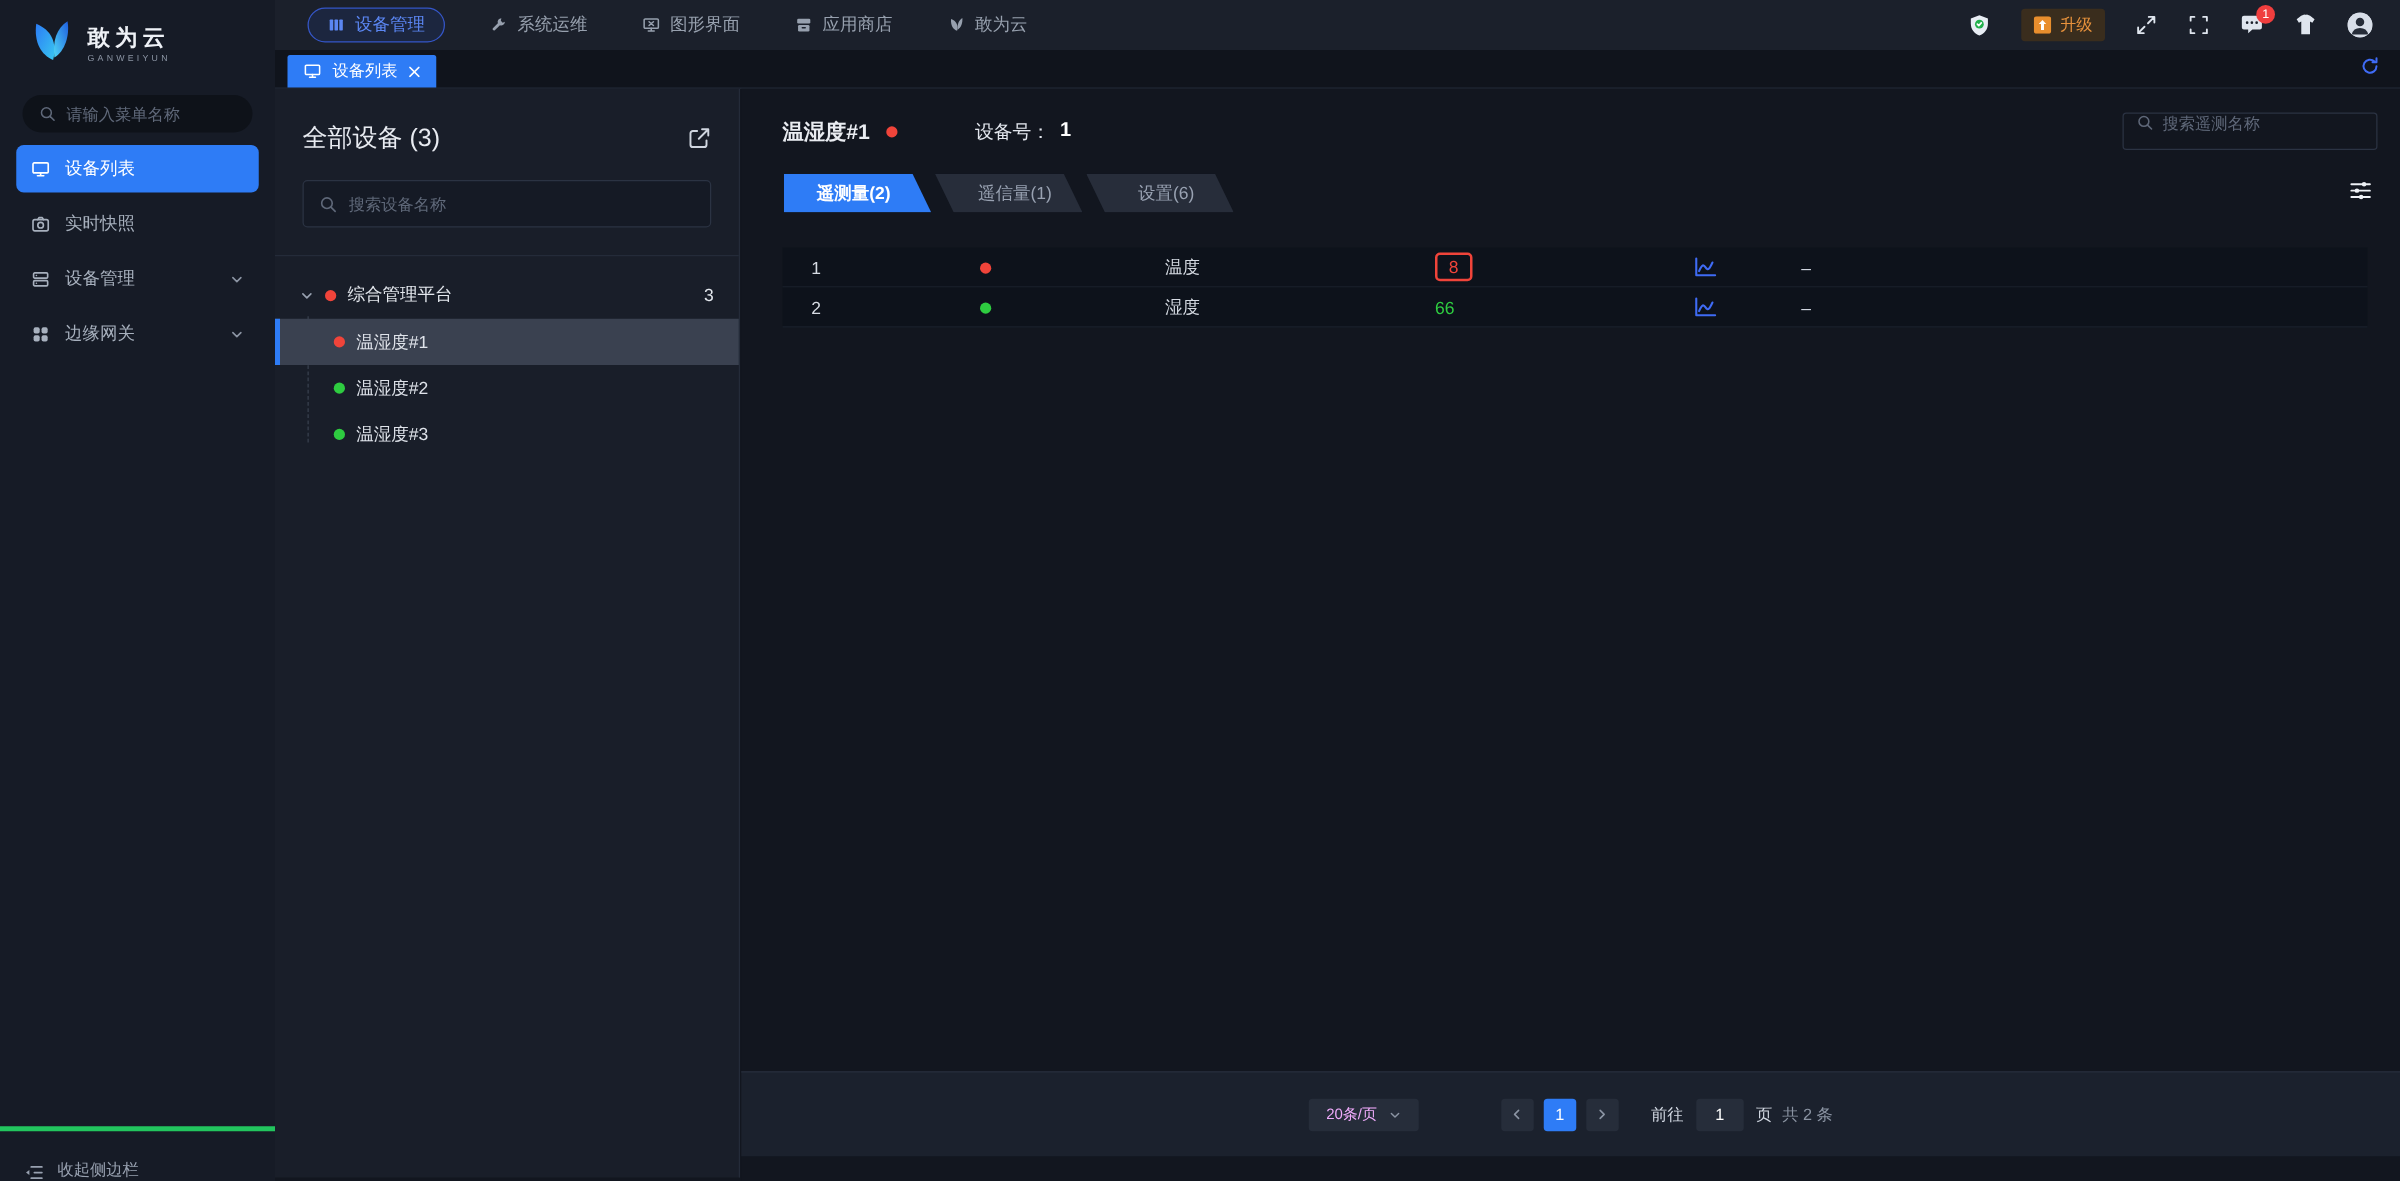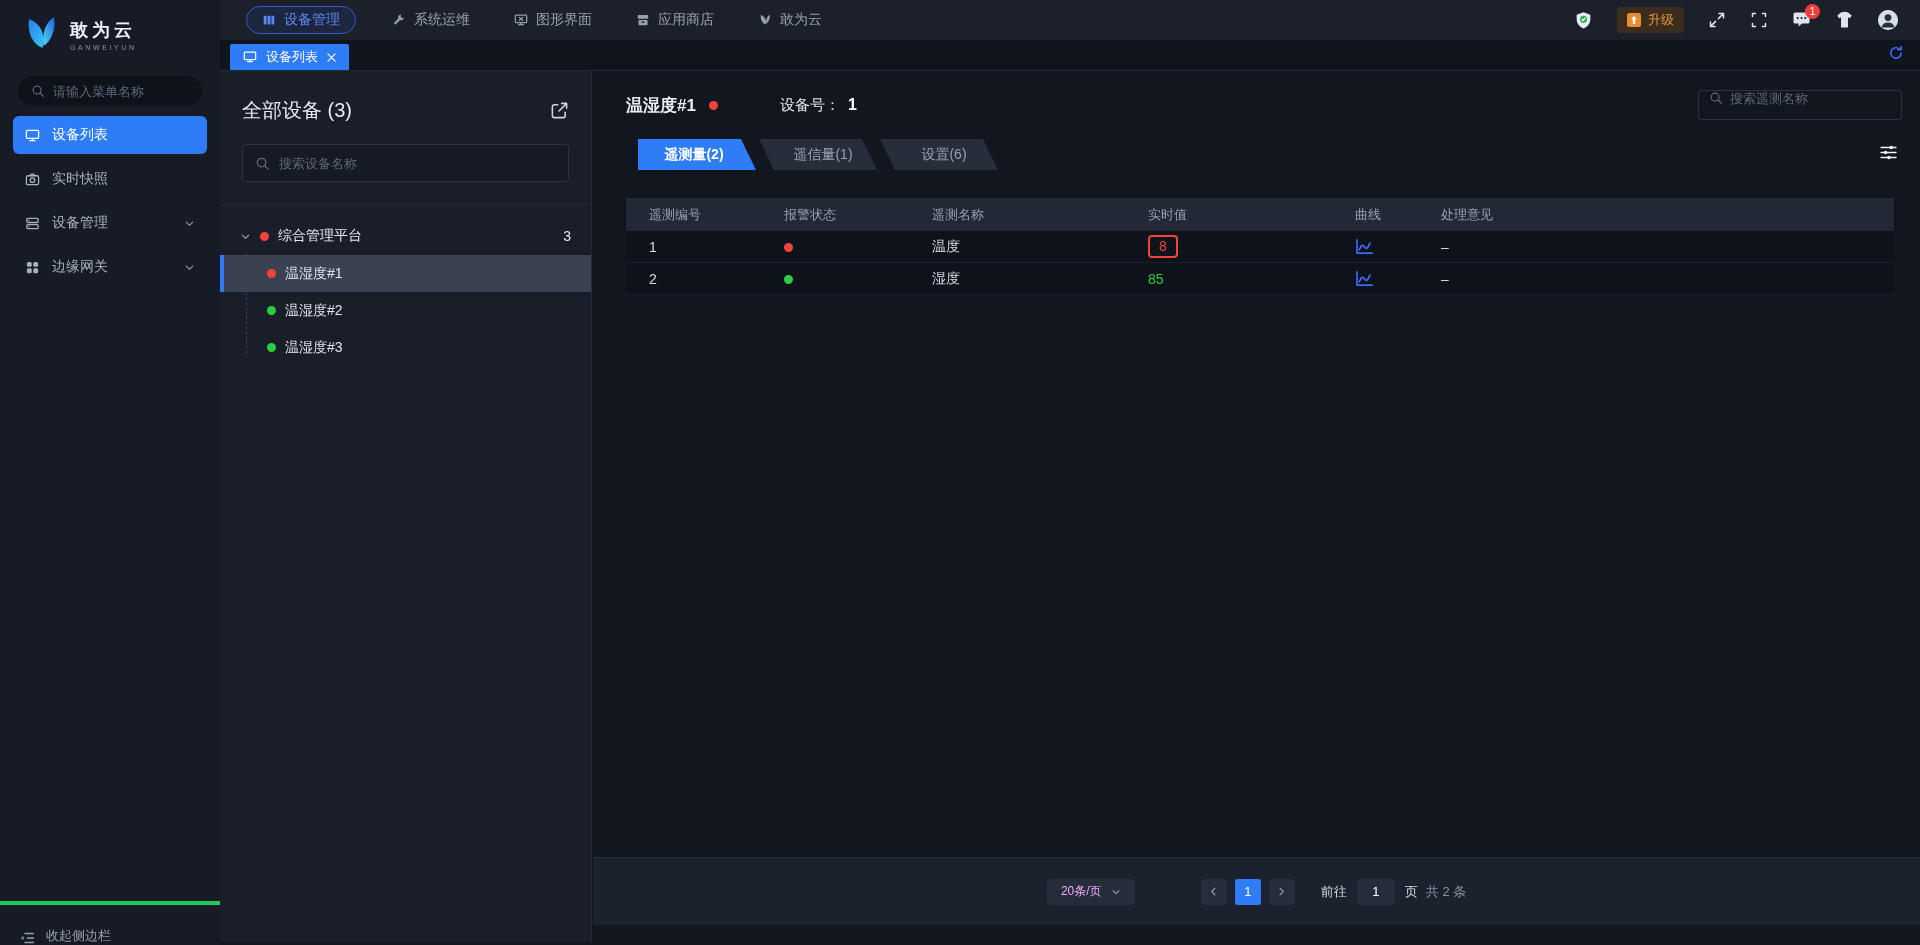--- a/index.html
+++ b/index.html
@@ -81,21 +81,21 @@
   .dev-name { color:#e9ecf1; font-size:17px; font-weight:bold; }
   .dev-name-dot { margin-left:13px; }
   .dev-no-label { margin-left:62px; color:#e3e7ee; font-size:15px; }
   .dev-no-value { margin-left:8px; color:#fff; font-size:16px; font-weight:bold; }
   .tm-search { margin-left:auto; width:204px; height:30px; border:1px solid #2b3343; border-radius:3px;
     display:flex; align-items:flex-start; gap:7px; padding:0 10px; }
   .tabs-row { position:relative; margin:6px 26px 0 33px; height:31px; display:flex; }
   .dtab { min-width:118px; height:31px; display:flex; align-items:center; justify-content:center;
     font-size:14px; cursor:pointer; background:#272d3a; color:#99a2b2;
     clip-path:polygon(0 0, calc(100% - 15px) 0, 100% 100%, 15px 100%); margin-left:3px; padding:0 10px 0 20px; }
-  .dtab.first { clip-path:polygon(0 0, calc(100% - 15px) 0, 100% 100%, 0 100%); margin-left:12px; padding:0 14px 0 8px; }
+  .dtab.first { clip-path:polygon(0 0, calc(100% - 15px) 0, 100% 100%, 0 100%); margin-left:1px; padding:0 14px 0 8px; }
   .dtab.active { background:#2e7cf6; color:#fff; font-weight:bold; }
   .filter-btn { position:absolute; right:-4px; top:4px; color:#eef1f6; cursor:pointer; }
 
   .table { margin:28px 26px 0 33px; }
   .tgrid { display:grid; grid-template-columns:135px 148px 216px 207px 86px 1fr; align-items:center; padding-left:23px; }
   .thead { height:33px; background:#222835; color:#98a1b1; font-size:13px; }
   .trow { height:32px; background:#0d121b; border-bottom:1px solid #1a202c; color:#d6dbe3; font-size:14px; }
   .val-alarm { display:inline-block; border:2px solid #f0443a; color:#f0443a; border-radius:4px;
     padding:1px 9px; font-size:14px; line-height:17px; }
   .val-ok { color:#2ecc40; }
@@ -421,46 +421,38 @@
             <circle cx="11.6" cy="4.2" r="1.7" fill="#eef1f6" stroke="none"></circle>
           <path d="M2 9h14"></path>
             <circle cx="6.2" cy="9" r="1.7" fill="#eef1f6" stroke="none"></circle>
           <path d="M2 13.8h14"></path>
             <circle cx="9.4" cy="13.8" r="1.7" fill="#eef1f6" stroke="none"></circle>
           </svg>
       </div>
     </div>
 
     <div class="table">
-      <div class="tgrid thead">
-        <span>遥测编号</span>
-        <span>报警状态</span>
-        <span>遥测名称</span>
-        <span>实时值</span>
-        <span>曲线</span>
-        <span>处理意见</span>
-      </div>
       <div class="tgrid trow">
         <span>1</span>
         <span><span class="dot red" style="display:inline-block"></span></span>
         <span>温度</span>
         <span><span class="val-alarm">8</span></span>
         <span class="curve-btn">
           <svg class="ic" width="19" height="17" viewBox="0 0 17 15" style="stroke:#3f6bf5;stroke-width:1.5">
             <path d="M1.8 1.5v12h13.5"></path>
               <path d="M3.8 10.5C6 5.5 7 5.7 8.6 8s2.6 1.2 4.8-3.6"></path>
             </svg>
         </span>
         <span class="opinion">–</span>
       </div>
       <div class="tgrid trow">
         <span>2</span>
         <span><span class="dot green" style="display:inline-block"></span></span>
         <span>湿度</span>
-        <span class="val-ok">85</span>
+        <span class="val-ok">66</span>
         <span class="curve-btn">
           <svg class="ic" width="19" height="17" viewBox="0 0 17 15" style="stroke:#3f6bf5;stroke-width:1.5">
             <path d="M1.8 1.5v12h13.5"></path>
               <path d="M3.8 10.5C6 5.5 7 5.7 8.6 8s2.6 1.2 4.8-3.6"></path>
             </svg>
         </span>
         <span class="opinion">–</span>
       </div>
     </div>
 

